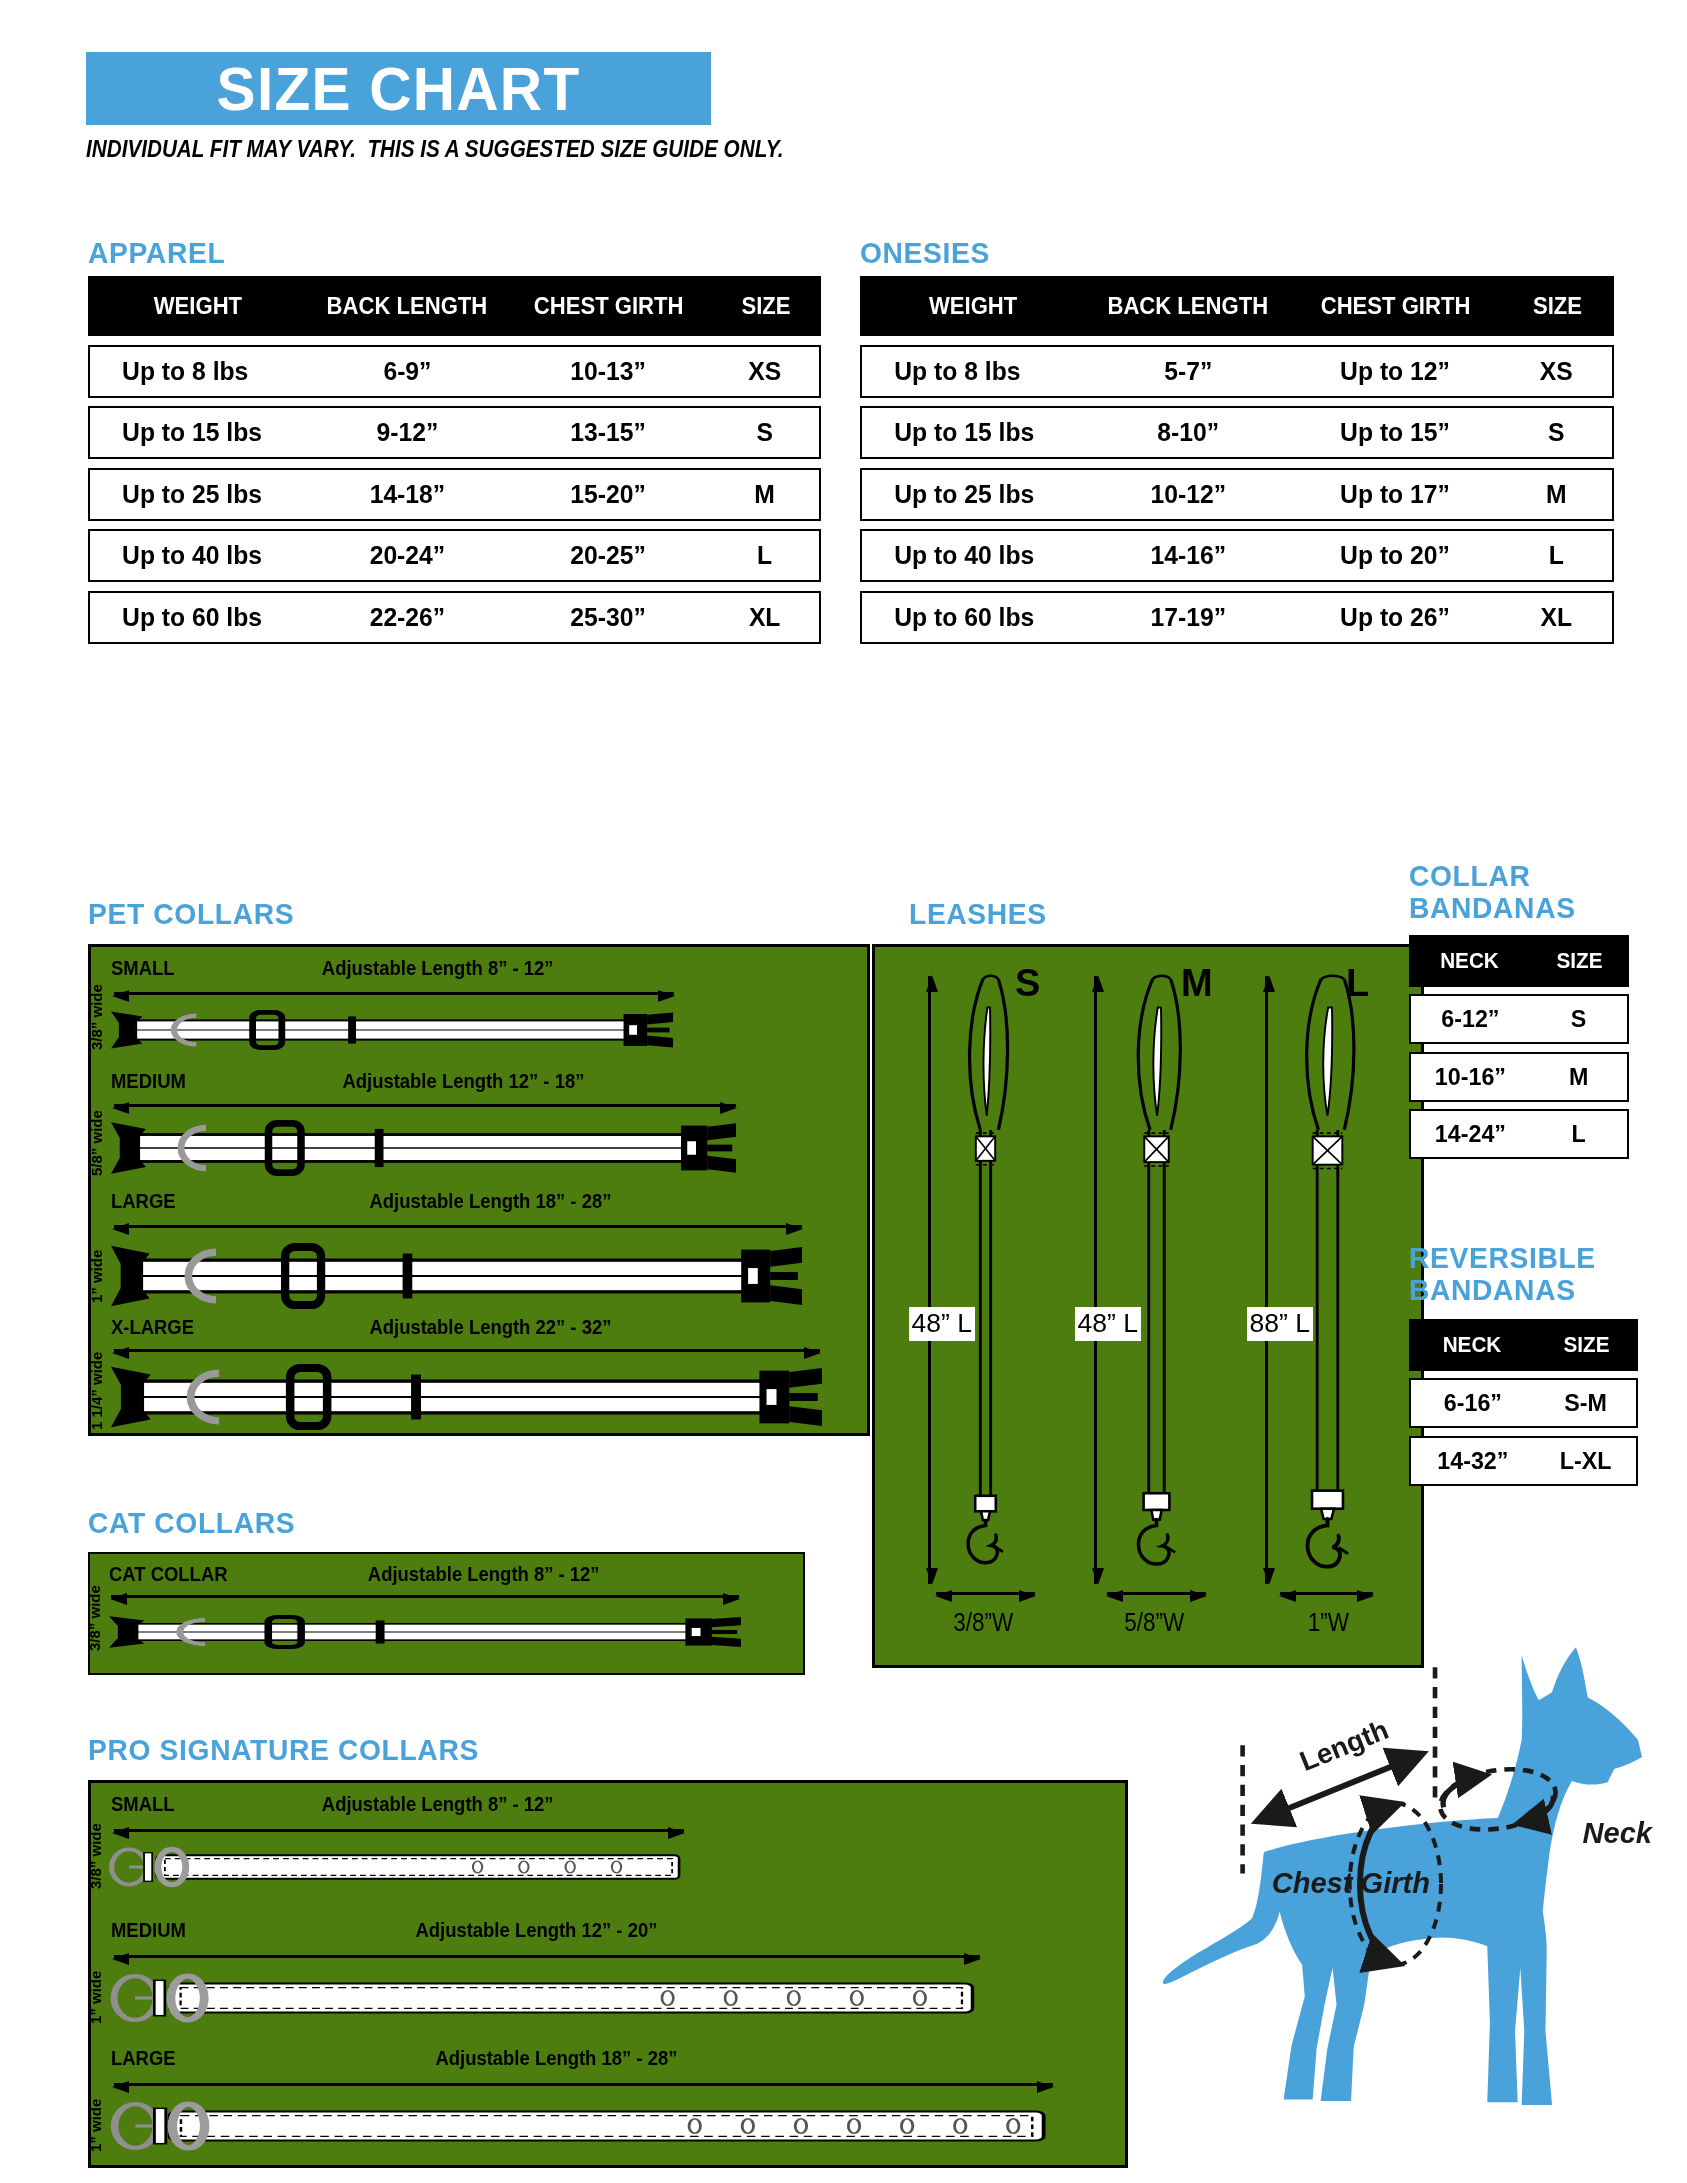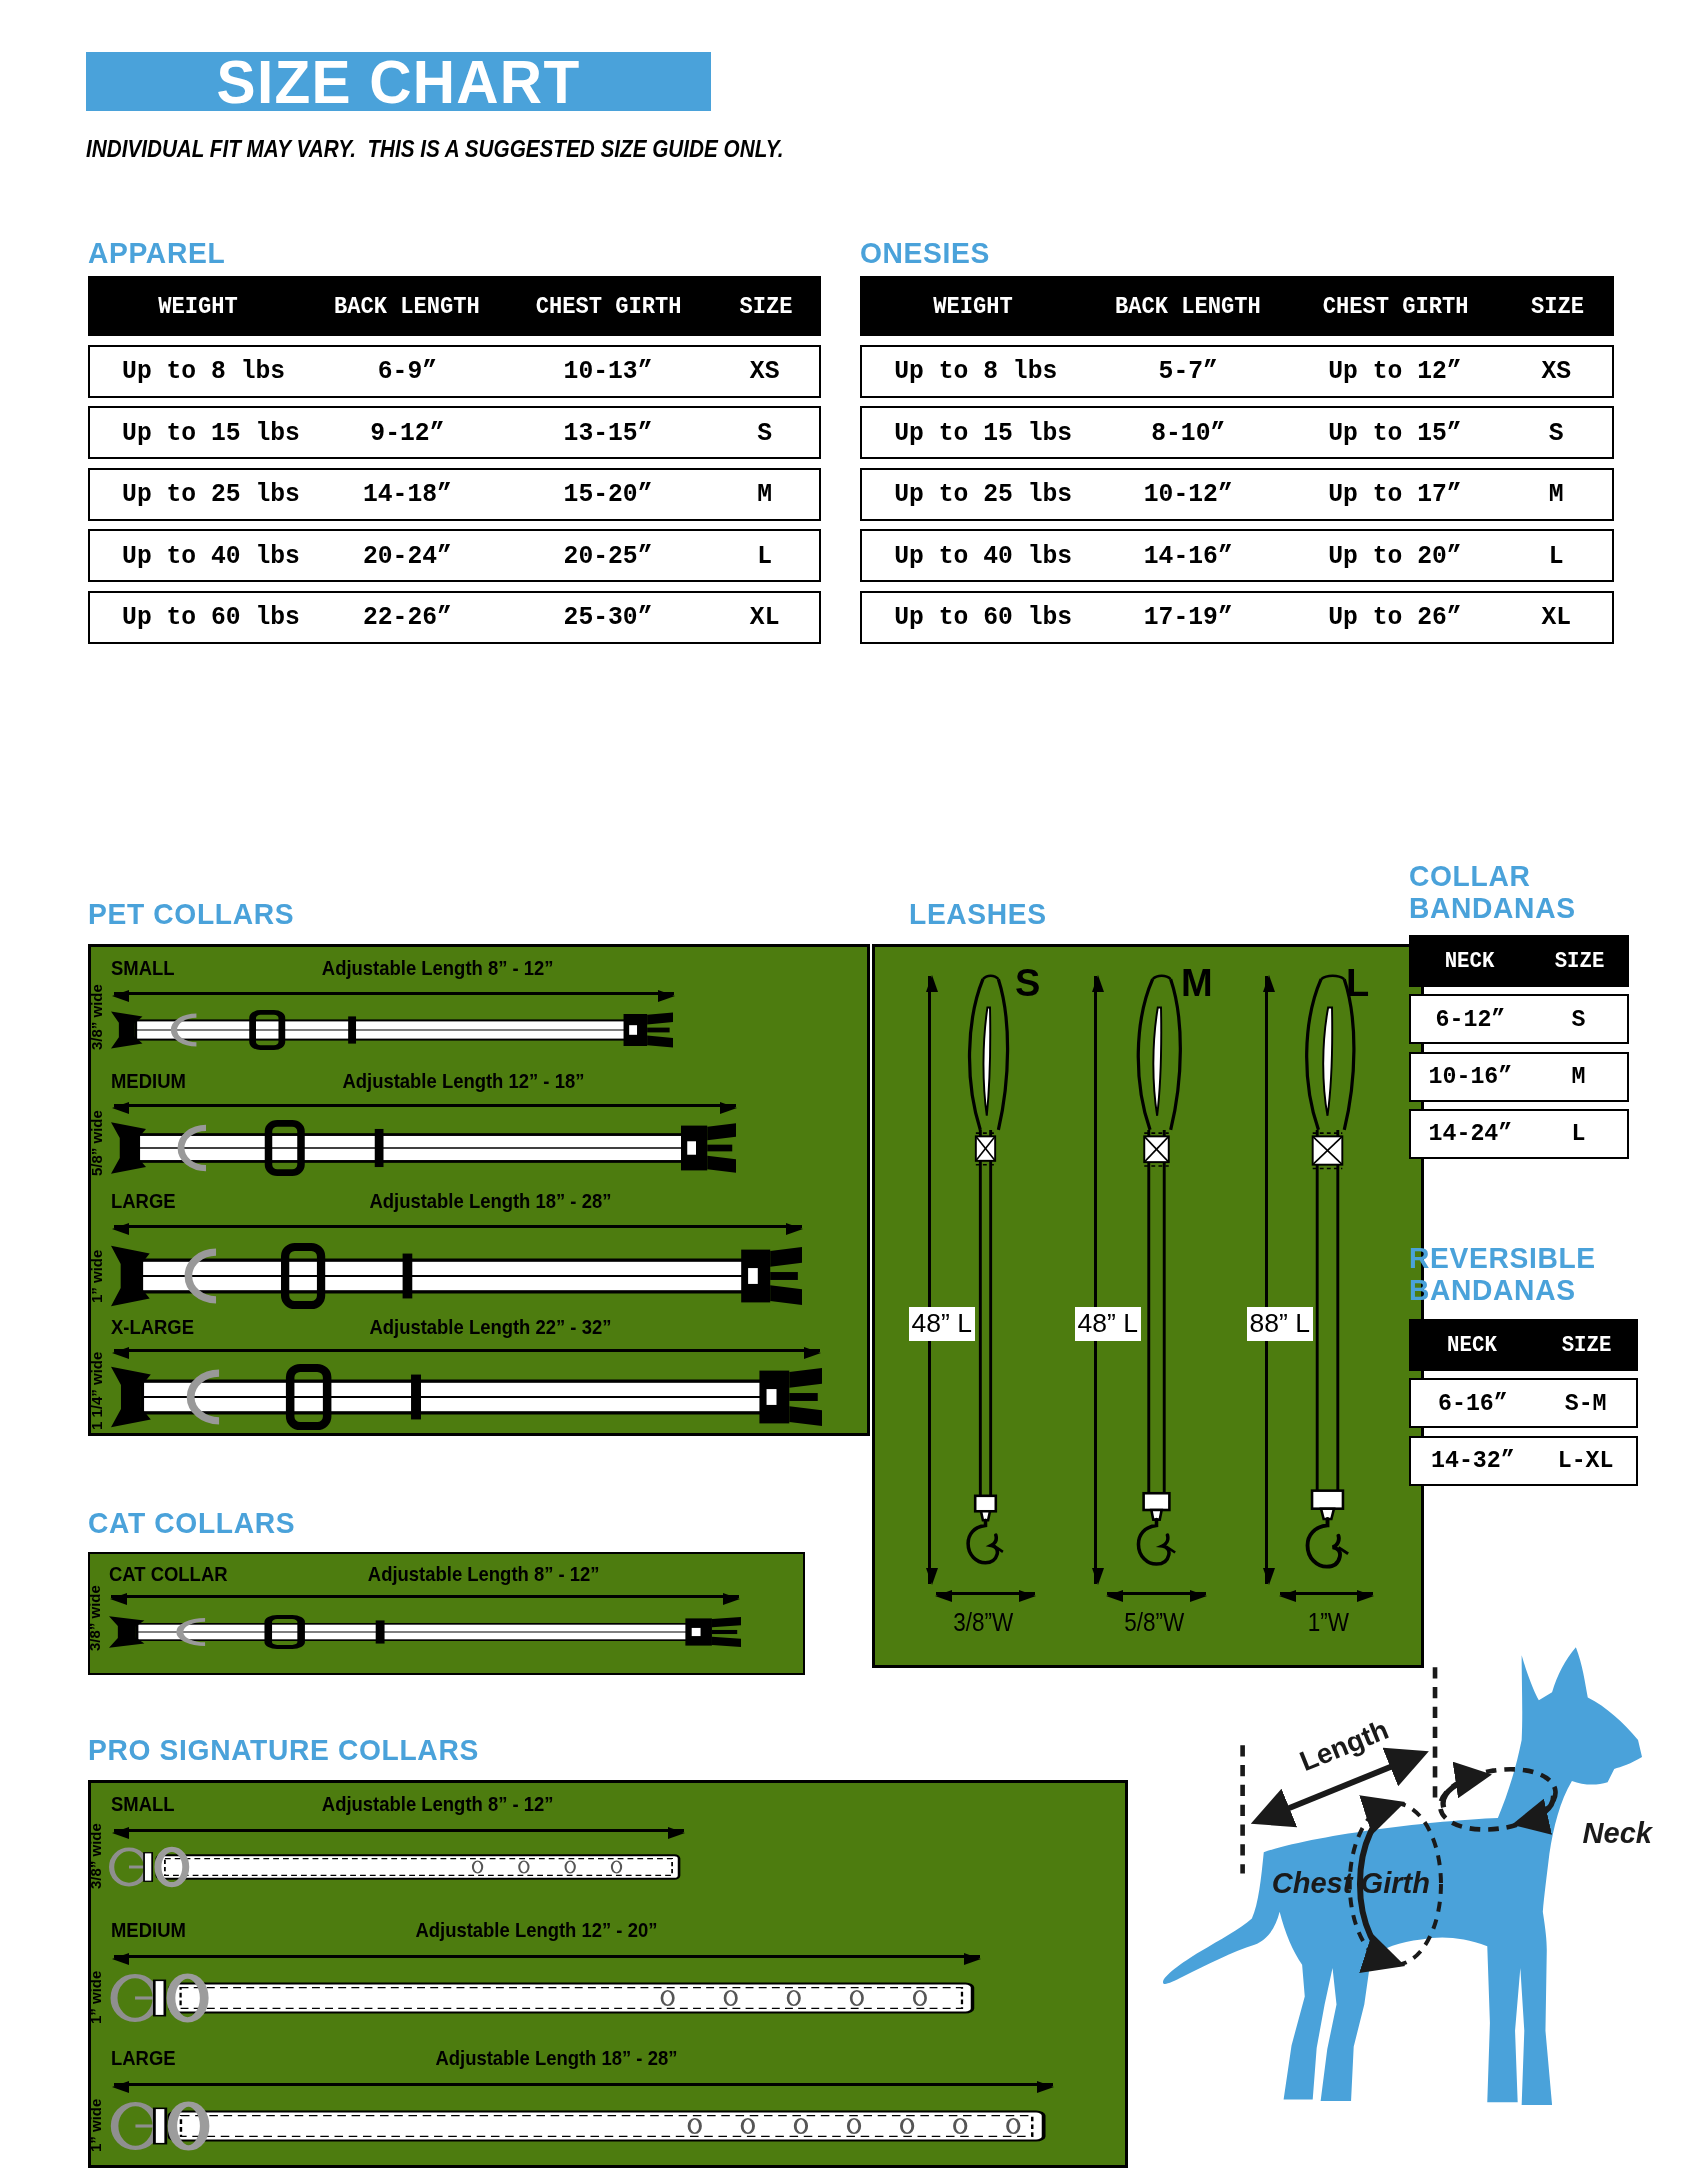--- a/index.html
+++ b/index.html
@@ -1,31 +1,31 @@
 <!DOCTYPE html>
 <html style="font-size:10.6px"><head>
 <meta charset="utf-8">
 <style>
   html,body{margin:0;padding:0;background:#fff;}
   .page{position:relative;width:1687px;height:2183px;background:#fff;overflow:hidden;
         font-family:"Liberation Sans","DejaVu Sans",sans-serif;color:#000;}
 
   
-  .banner{position:absolute;left:86px;top:52px;width:625px;height:59px;background:var(--blue);
+  .banner{position:absolute;left:86px;top:52px;width:625px;height:73px;background:var(--blue);
           display:flex;align-items:center;justify-content:center;}
   .banner span{color:#fff;font-weight:bold;font-size:61px;letter-spacing:1.3px;transform:scaleX(.96);}
   .subtitle{position:absolute;left:86px;top:136px;font-size:23px;font-weight:bold;font-style:italic;
             transform:scaleX(.9);transform-origin:left;white-space:pre;}
 
   
   .h-blue{position:absolute;color:var(--blue);font-weight:bold;font-size:30px;line-height:1.08;
           transform:scaleX(.94);transform-origin:left;letter-spacing:0.7px;}
 
   
-  .size-table{position:absolute;font-family:Liberation Mono, monospace;}
+  .size-table{position:absolute;}
   .size-table .thead{display:grid;grid-template-columns:var(--cols);align-items:center;background:#000;height:60px;}
   .size-table .thead span{color:#fff;font-weight:bold;font-size:24px;text-align:center;transform:scaleX(.92);}
   .size-table .trow{display:grid;grid-template-columns:var(--cols);align-items:center;border:2.6px solid #000;
                     height:49px;margin-top:8.6px;background:#fff;}
   .size-table .trow span{font-weight:bold;font-size:26px;text-align:center;transform:scaleX(.95);}
   .size-table.lbl-left .trow span:first-child{text-align:left;padding-left:28px;}
   .mini .thead{height:52px;}
   .mini .trow{height:46px;margin-top:7.3px;}
   .mini .thead span{font-size:22.5px;}
   .mini .trow span{font-size:24.5px;}

